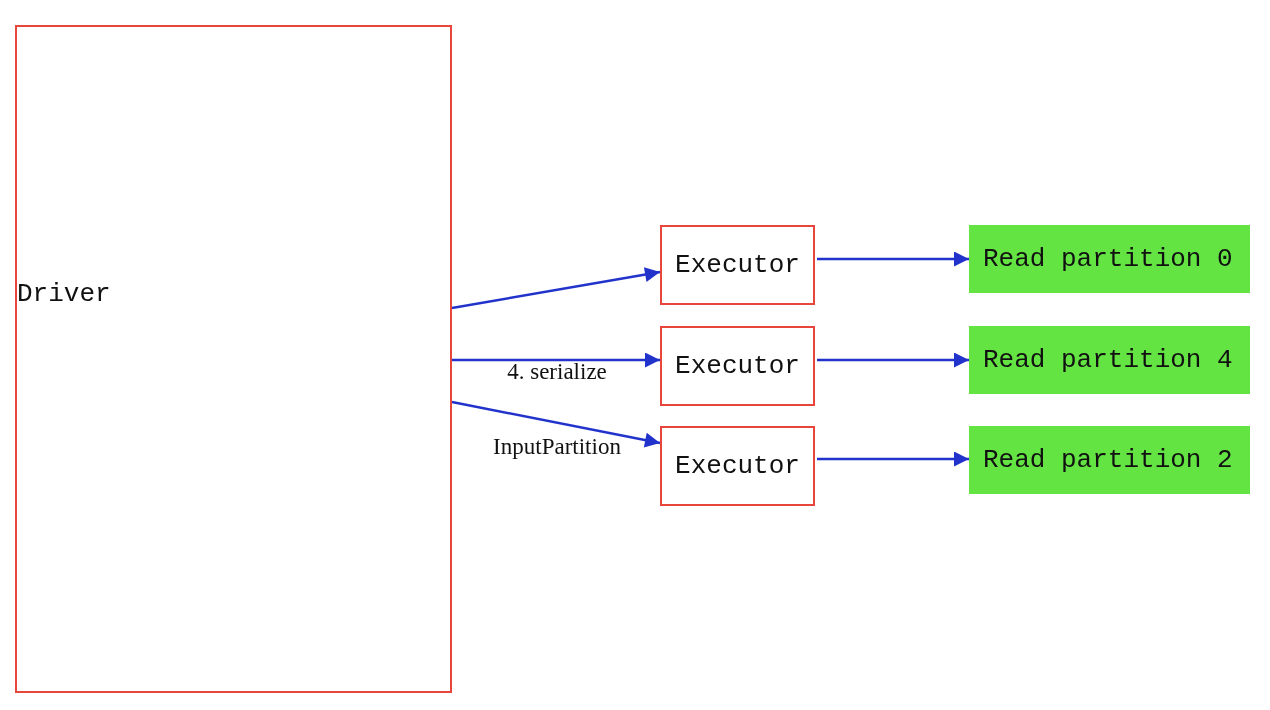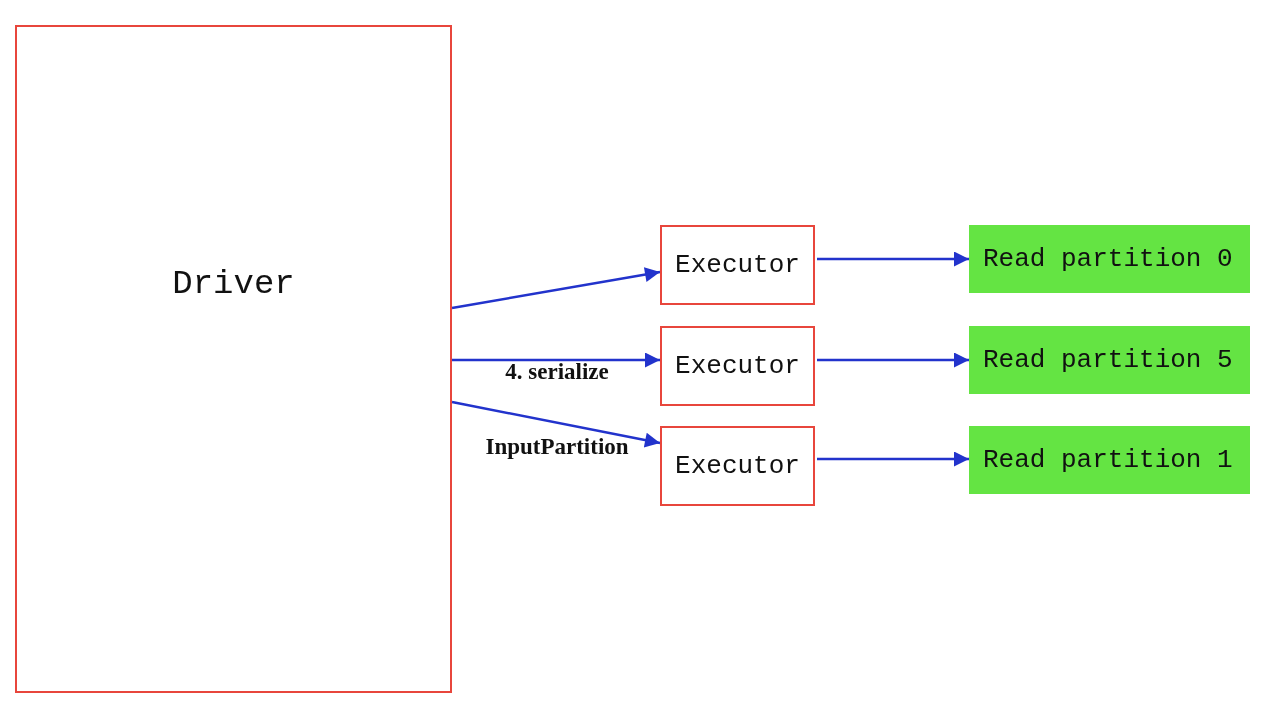--- a/index.html
+++ b/index.html
@@ -42,24 +42,23 @@
     top: 25px;
     width: 437px;
     height: 668px;
     border: 2px solid var(--box-border);
     box-sizing: border-box;
     background: var(--background);
   }
   .driver-title {
     position: absolute;
     left: 0;
-    top: 244px;
+    top: 254px;
     width: 100%;
-    text-align: center;
-    font-size: 34px;
+    font-size: 26px;
     line-height: 26px;
     white-space: pre;
   }
   .driver-steps {
     position: absolute;
     left: 17px;
     top: 340px;
     white-space: pre;
   }
   .driver-step {
@@ -99,21 +98,20 @@
   .row-3 { top: 426px; }
   .edge-label {
     position: absolute;
     transform: translateX(-50%);
     text-align: center;
     font-family: "Liberation Serif", "DejaVu Serif", serif;
     font-size: 23px;
     line-height: 25px;
     white-space: pre;
     color: var(--text-color);
-    font-weight: bold;
   }
 </style>
 </head>
 <body>
 
 <div class="canvas">
 
   <svg class="arrow-layer" viewBox="0 0 1270 710" xmlns="http://www.w3.org/2000/svg">
     <defs>
       <marker id="arrowhead" viewBox="0 0 10 10" refX="10" refY="5" markerWidth="8" markerHeight="6" orient="auto-start-reverse">
@@ -130,22 +128,22 @@
 
   <div class="driver-box">
     <div class="driver-title">Driver</div>
   </div>
 
   <div class="executor-box row-1">Executor</div>
   <div class="executor-box row-2">Executor</div>
   <div class="executor-box row-3">Executor</div>
 
   <div class="partition-box row-1">Read partition 0</div>
-  <div class="partition-box row-2">Read partition 5</div>
-  <div class="partition-box row-3">Read partition 1</div>
+  <div class="partition-box row-2">Read partition 4</div>
+  <div class="partition-box row-3">Read partition 2</div>
 
   <div class="edge-label" style="left:557px; top:309px">
     <div>4. serialize</div>
     <div>InputPartition</div>
   </div>
 
 
 </div>
 
 </body></html>

